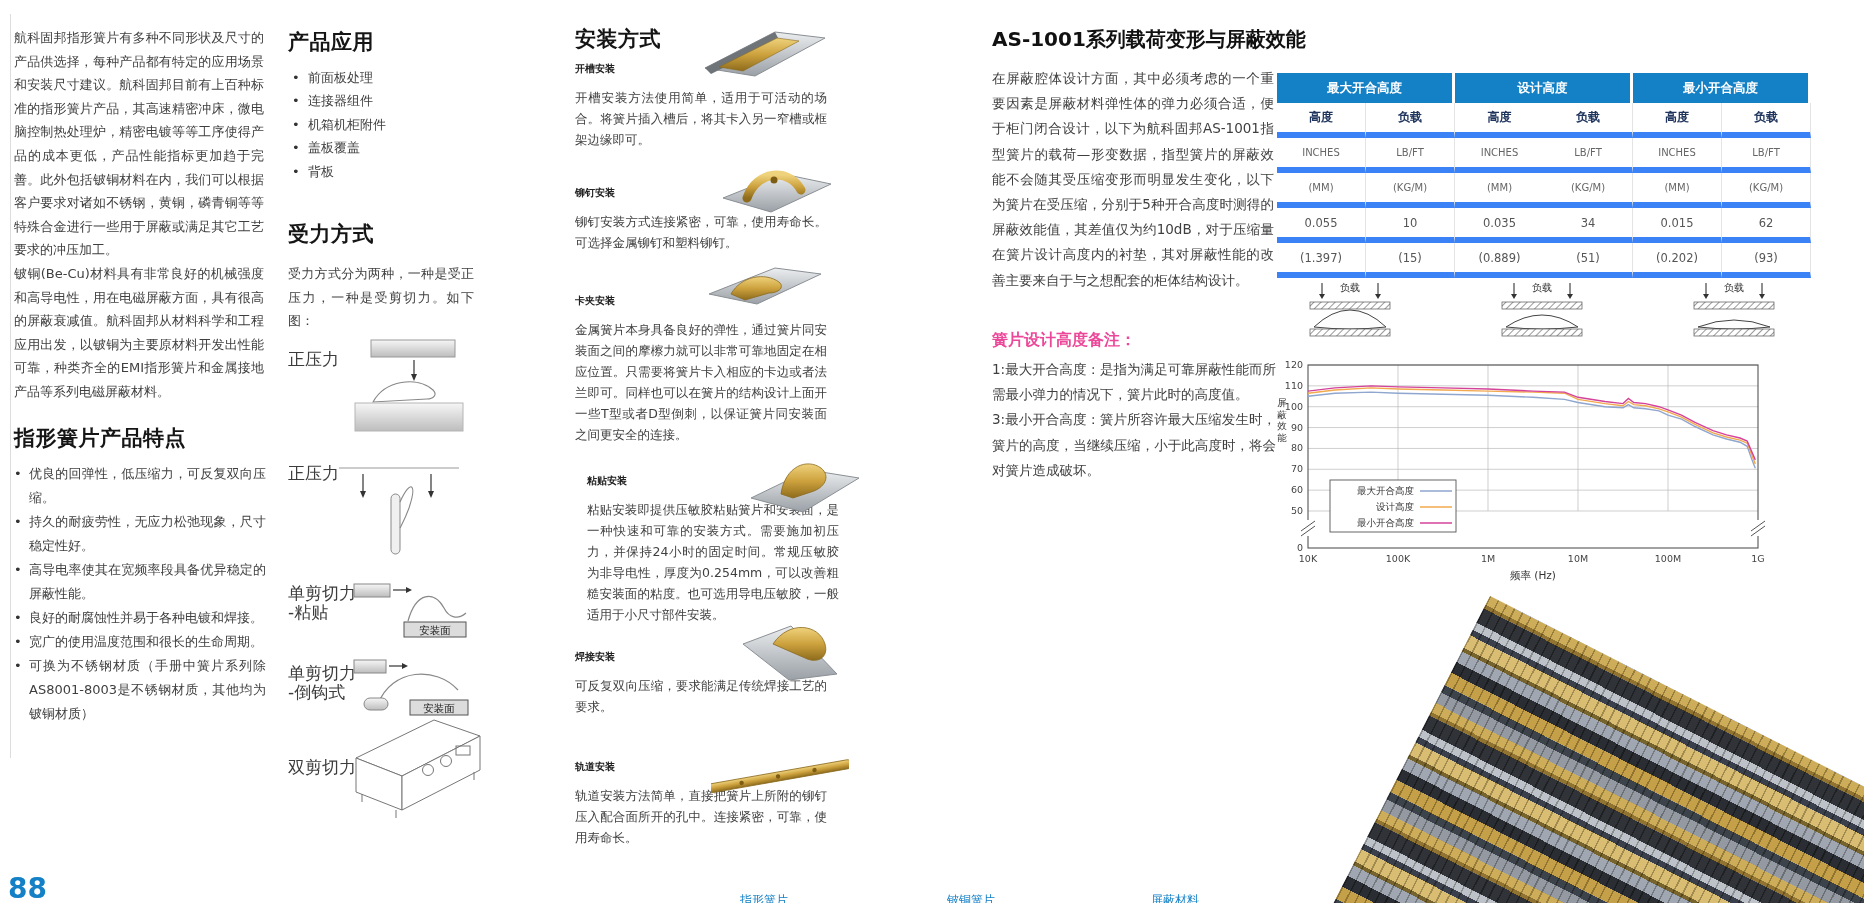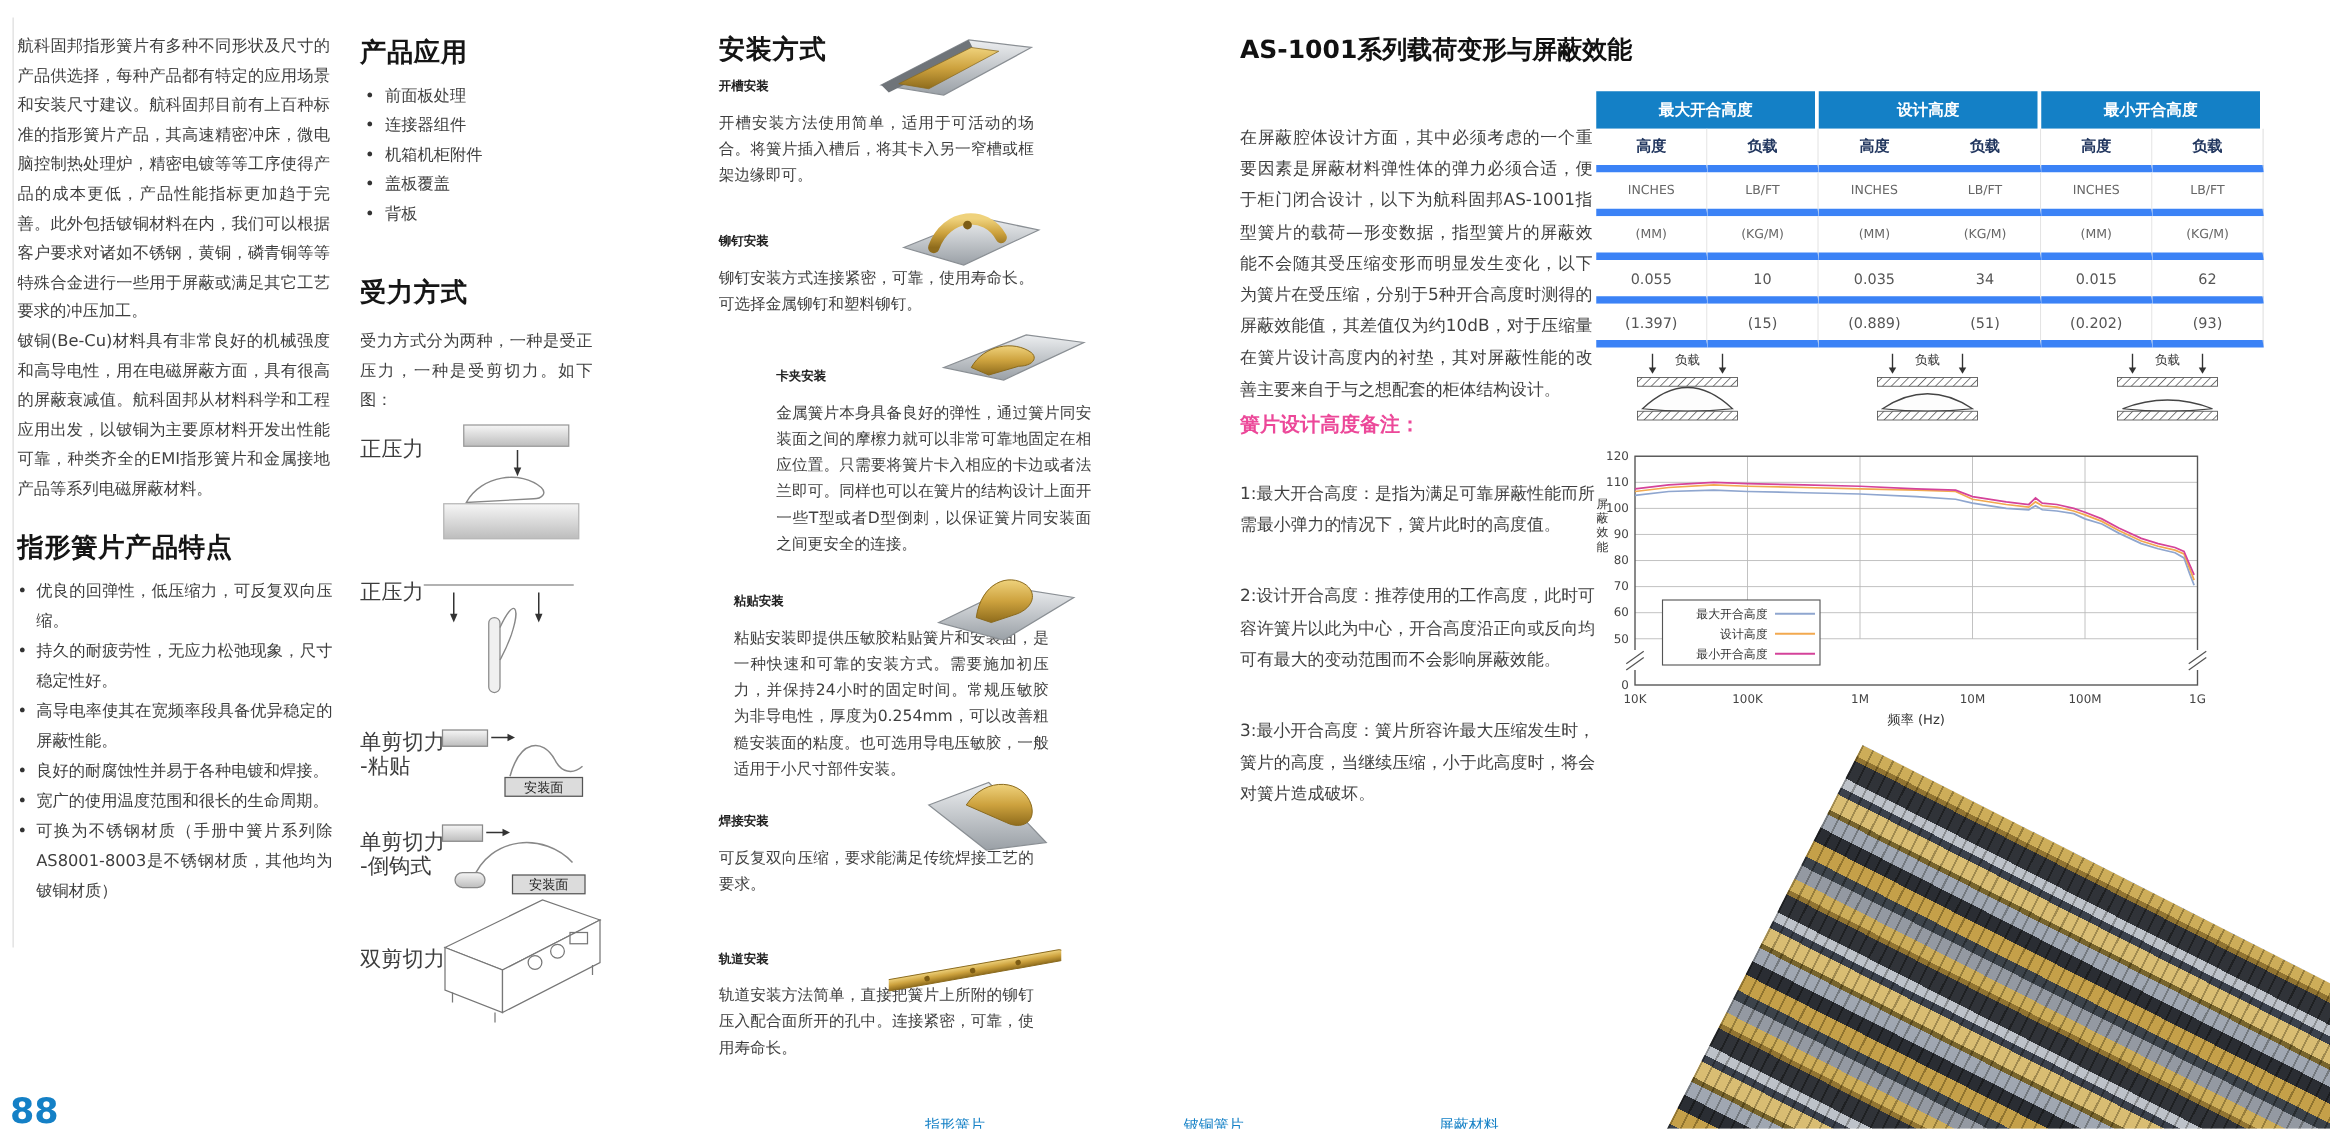--- a/index.html
+++ b/index.html
@@ -6,21 +6,21 @@
   body{
     width:1864px;height:903px;position:relative;overflow:hidden;
     background:#ffffff;
     font-family:"DejaVu Sans","Liberation Sans",sans-serif;
     color:#3f3f3f;
   }
   .abs{position:absolute;}
   .h1{font-size:21px;font-weight:bold;color:#151515;letter-spacing:.5px;}
   .body-text{font-size:13px;line-height:23.6px;text-align:justify;}
   .small-text{font-size:12.5px;line-height:21px;text-align:justify;}
-  .right-text{font-size:13.5px;line-height:25.2px;text-align:justify;margin-top:32px;}
+  .right-text{font-size:13.5px;line-height:25.2px;text-align:justify;}
   p{margin:0;}
   ul{margin:0;padding:0;list-style:none;}
   .bullet-item{display:flex;font-size:13px;line-height:23.4px;}
   .bullet-item .dot{width:16px;flex:0 0 16px;color:#333;}
   .feature-item{display:flex;font-size:13px;line-height:24px;}
   .feature-item .dot{width:15px;flex:0 0 15px;color:#333;}
   .feature-item .txt{flex:1;text-align:justify;}
   .edge-line{width:1px;background:#ddd;}
   
   #col3{width:272px;}
@@ -214,21 +214,21 @@
     </div>
     <div class="method" style="top: 186px;">
       <div class="m-icon" style="left: 142px; top: -26px;"><svg width="122" height="62" viewBox="0 0 122 62">
           <polygon points="6,38 66,14 114,24 54,52" fill="url(#graygrad)" stroke="#8a8f94"></polygon>
           <path d="M30,38 C40,10 72,8 84,30" fill="none" stroke="url(#goldgrad)" stroke-width="9" stroke-linecap="round"></path>
           <circle cx="57" cy="20" r="3.5" fill="#7d5c14"></circle>
         </svg></div>
       <div class="m-title">铆钉安装</div>
       <p class="small-text m-desc">铆钉安装方式连接紧密，可靠，使用寿命长。可选择金属铆钉和塑料铆钉。</p>
     </div>
-    <div class="method" style="top: 294px; margin-left: 46px;">
+    <div class="method" style="top: 294px;">
       <div class="m-icon" style="left: 130px; top: -34px;"><svg width="122" height="58" viewBox="0 0 122 58">
           <polygon points="4,34 70,8 116,14 52,44" fill="url(#graygrad)" stroke="#8a8f94"></polygon>
           <path d="M26,34 C36,16 60,12 74,22 C80,27 74,33 64,33 L40,40 Z" fill="url(#goldgrad)" stroke="#8a6a1e" stroke-width="0.8"></path>
         </svg></div>
       <div class="m-title">卡夹安装</div>
       <p class="small-text m-desc">金属簧片本身具备良好的弹性，通过簧片同安装面之间的摩檫力就可以非常可靠地固定在相应位置。只需要将簧片卡入相应的卡边或者法兰即可。同样也可以在簧片的结构设计上面开一些T型或者D型倒刺，以保证簧片同安装面之间更安全的连接。</p>
     </div>
     <div class="method" style="top: 474px; margin-left: 12px;">
       <div class="m-icon" style="left: 158px; top: -24px;"><svg width="122" height="70" viewBox="0 0 122 70">
           <polygon points="6,48 64,20 114,28 58,62" fill="url(#graygrad)" stroke="#8a8f94"></polygon>
@@ -259,21 +259,20 @@
     </div>
   </div>
 
 <div class="abs" style="left:992px;top:26px;font-size:20px;font-weight:bold;color:#111;">AS-1001系列载荷变形与屏蔽效能</div>
 <div class="abs right-text" style="left:992px;top:66px;width:282px;">在屏蔽腔体设计方面，其中必须考虑的一个重要因素是屏蔽材料弹性体的弹力必须合适，便于柜门闭合设计，以下为航科固邦AS-1001指型簧片的载荷—形变数据，指型簧片的屏蔽效能不会随其受压缩变形而明显发生变化，以下为簧片在受压缩，分别于5种开合高度时测得的屏蔽效能值，其差值仅为约10dB，对于压缩量在簧片设计高度内的衬垫，其对屏蔽性能的改善主要来自于与之想配套的柜体结构设计。</div>
 
 <div class="abs" style="left:992px;top:330px;width:284px;">
   <div style="font-size:16px;font-weight:bold;color:#ec4899;margin-bottom:6px;">簧片设计高度备注：</div>
   <div id="notes-list">
       <p class="right-text">1:最大开合高度：是指为满足可靠屏蔽性能而所需最小弹力的情况下，簧片此时的高度值。</p>
-      <p class="right-text">2:设计开合高度：推荐使用的工作高度，此时可容许簧片以此为中心，开合高度沿正向或反向均可有最大的变动范围而不会影响屏蔽效能。</p>
       <p class="right-text">3:最小开合高度：簧片所容许最大压缩发生时，簧片的高度，当继续压缩，小于此高度时，将会对簧片造成破坏。</p>
     </div>
 </div>
 
 <div class="abs" id="spec-table" style="left:1277px;top:73px;">
     <div class="th-group" style="background: rgb(20, 128, 198);">最大开合高度</div>
     <div class="th-group" style="background: rgb(20, 128, 198);">设计高度</div>
     <div class="th-group" style="background: rgb(20, 128, 198);">最小开合高度</div>
     <div class="cell th-sub">高度</div>
     <div class="cell th-sub">负载</div>

